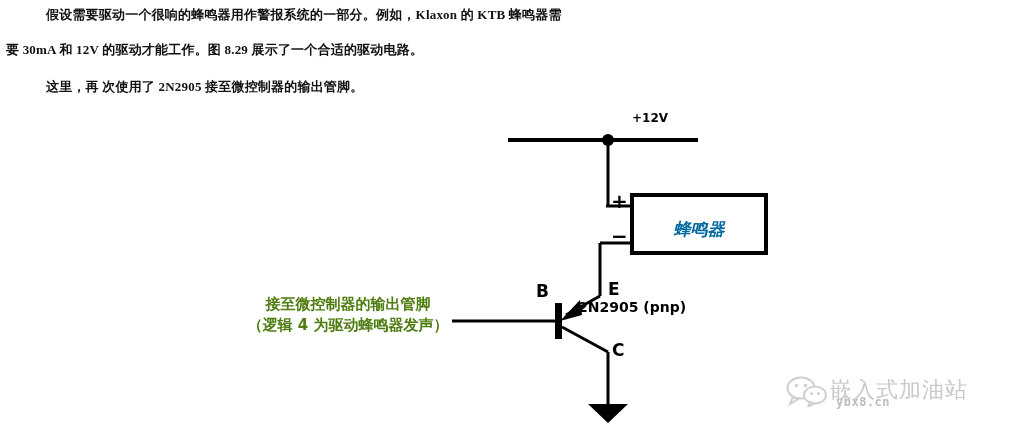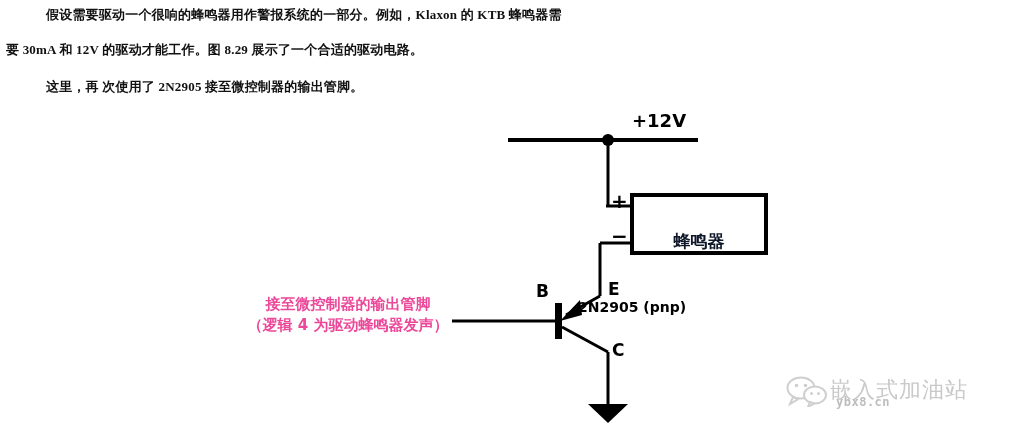--- a/index.html
+++ b/index.html
@@ -46,55 +46,56 @@
   }
 
   .sch-label {
     position: absolute;
     font-family: "DejaVu Sans", "Liberation Sans", sans-serif;
     font-weight: 700;
     color: #000;
     white-space: nowrap;
     line-height: 1;
   }
-  #label-supply   { left: 632px; top: 112px; font-size: 18px; text-align: right; }
+  #label-supply   { left: 632px; top: 112px; font-size: 12px; text-align: right; }
   #label-plus     { left: 611px; top: 191px; font-size: 20px; }
   #label-minus    { left: 611px; top: 226px; font-size: 20px; }
   #label-b        { left: 536px; top: 283px; font-size: 17px; }
   #label-e        { left: 608px; top: 281px; font-size: 17px; }
   #label-c        { left: 612px; top: 342px; font-size: 17px; }
   #label-part     { left: 578px; top: 300px; font-size: 14px; }
 
   #label-buzzer {
     position: absolute;
     left: 632px;
-    top: 212px;
+    top: 200px;
     width: 134px;
     height: 58px;
     display: flex;
     align-items: center;
     justify-content: center;
     font-family: "DejaVu Sans", "Liberation Sans", sans-serif;
     font-weight: 700;
     font-size: 17px;
-    color: #0f172a;
+    color: #0369a1;
+    font-style: italic;
   }
 
   
   #annotation {
     position: absolute;
     left: 232px;
     top: 294px;
     width: 232px;
     text-align: center;
     font-family: "DejaVu Sans", "Liberation Sans", sans-serif;
     font-weight: 700;
     font-size: 15px;
     line-height: 21px;
-    color: #ec4899;
+    color: #4d7c0f;
   }
   #annotation div { white-space: nowrap; }
 
   
   #watermark {
     position: absolute;
     left: 786px;
     top: 373px;
     width: 220px;
     height: 48px;

